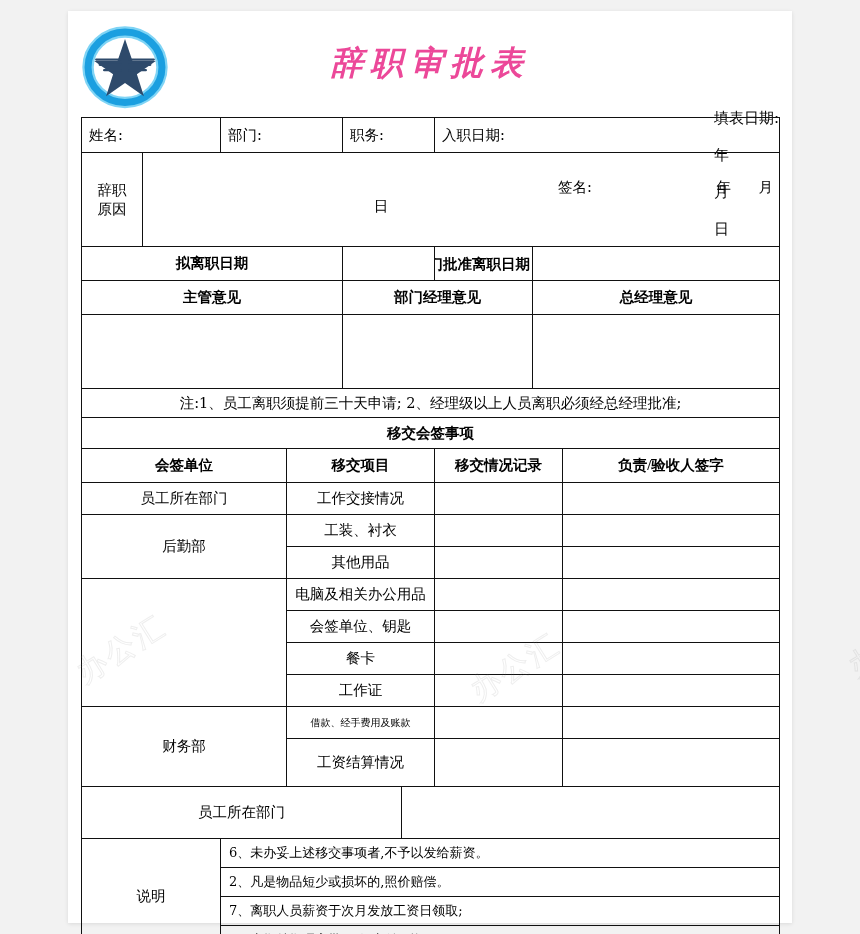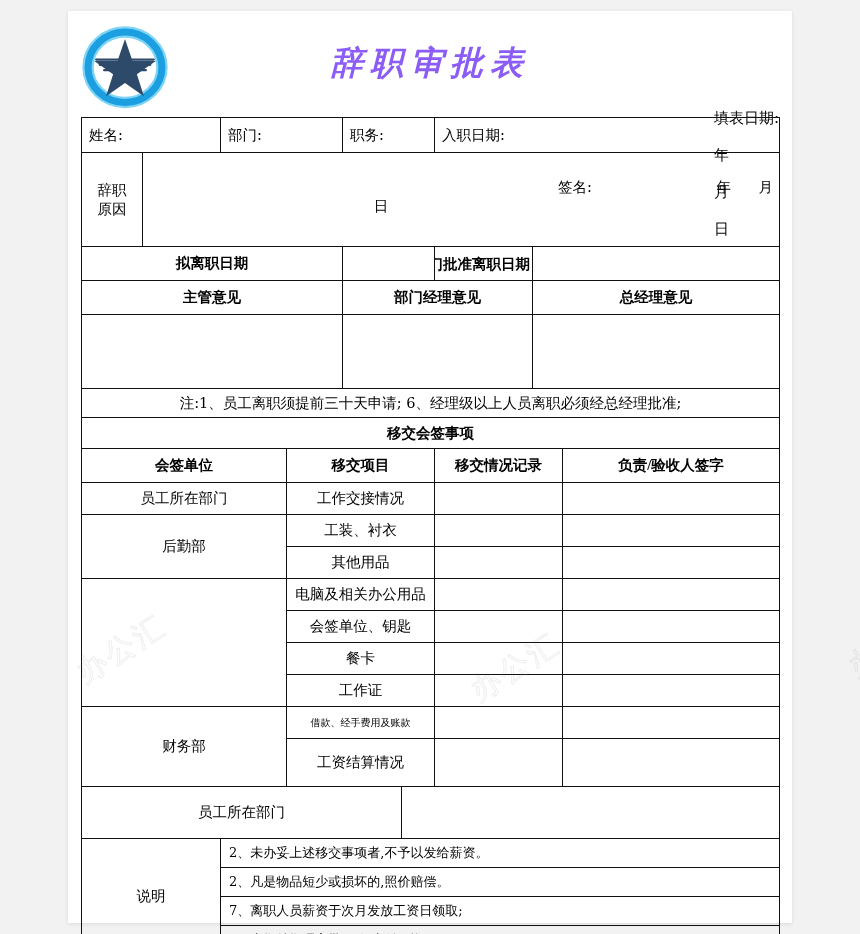--- a/index.html
+++ b/index.html
@@ -51,21 +51,21 @@
   #title {
     position: absolute;
     left: 0; right: 0;
     top: 30px;
     text-align: center;
     font-family: "DejaVu Serif", "Liberation Serif", serif;
     font-size: 33px;
     font-weight: bold;
     font-style: italic;
     letter-spacing: 7px;
-    color: #8b5cf6;
+    color: #ec4899;
   }
   #filldate {
     position: absolute;
     right: 13px;
     top: 80px;
     font-size: 15px;
     color: #000;
     font-family: "DejaVu Serif", "Liberation Serif", serif;
     white-space: pre;
   }
@@ -216,21 +216,21 @@
       <td class="ctr bold h-row" colspan="3">总经理意见</td>
     </tr>
 
     <tr>
       <td class="h-opin" colspan="4"></td>
       <td class="h-opin" colspan="3"></td>
       <td class="h-opin" colspan="3"></td>
     </tr>
 
     <tr>
-      <td class="ctr h-note" colspan="10">注:1、员工离职须提前三十天申请;     6、经理级以上人员离职必须经总经理批准;</td>
+      <td class="ctr h-note" colspan="10">注:1、员工离职须提前三十天申请;     2、经理级以上人员离职必须经总经理批准;</td>
     </tr>
 
     <tr>
       <td class="ctr bold h-sec" colspan="10">移交会签事项</td>
     </tr>
 
     <tr>
       <td class="ctr bold h-row" colspan="3">会签单位</td>
       <td class="ctr bold h-row" colspan="3">移交项目</td>
       <td class="ctr bold h-row" colspan="2">移交情况记录</td>
@@ -290,21 +290,21 @@
       <td class="h-fin2" colspan="2"></td>
     </tr>
 
     <tr>
       <td class="ctr h-gm" colspan="5">员工所在部门</td>
       <td class="h-gm" colspan="5"></td>
     </tr>
 
     <tr>
       <td class="ctr" rowspan="4" colspan="2">说明</td>
-      <td class="explain-txt h-exp" colspan="8">2、未办妥上述移交事项者,不予以发给薪资。</td>
+      <td class="explain-txt h-exp" colspan="8">6、未办妥上述移交事项者,不予以发给薪资。</td>
     </tr>
     <tr>
       <td class="explain-txt h-exp" colspan="8">2、凡是物品短少或损坏的,照价赔偿。</td>
     </tr>
     <tr>
       <td class="explain-txt h-exp" colspan="8">7、离职人员薪资于次月发放工资日领取;</td>
     </tr>
     <tr>
       <td class="explain-txt h-exp" colspan="8">4、未经总经理审批,不得支付工资。</td>
     </tr>

